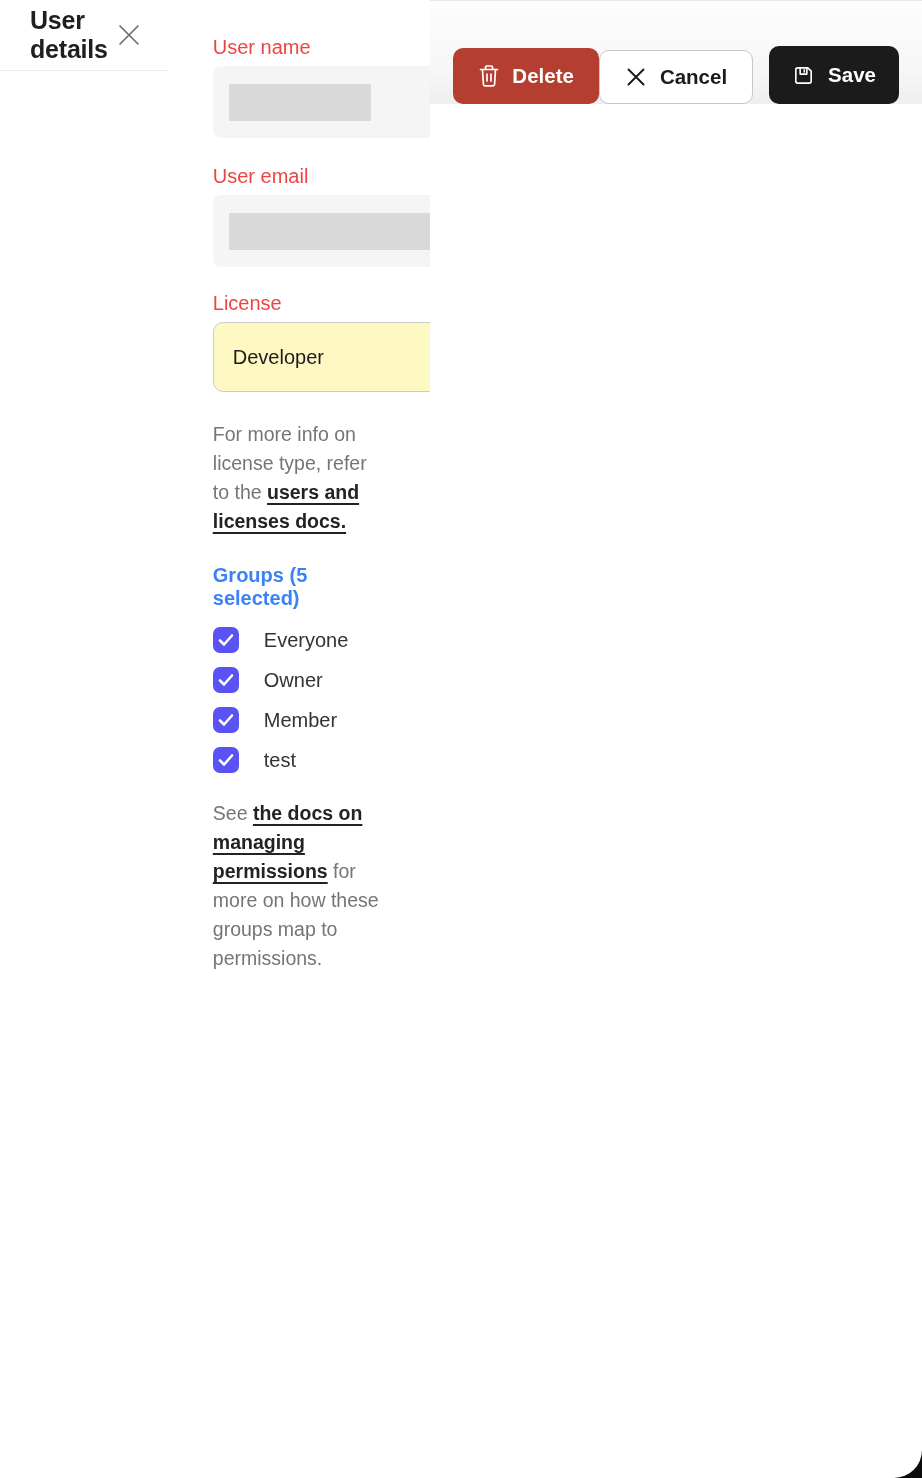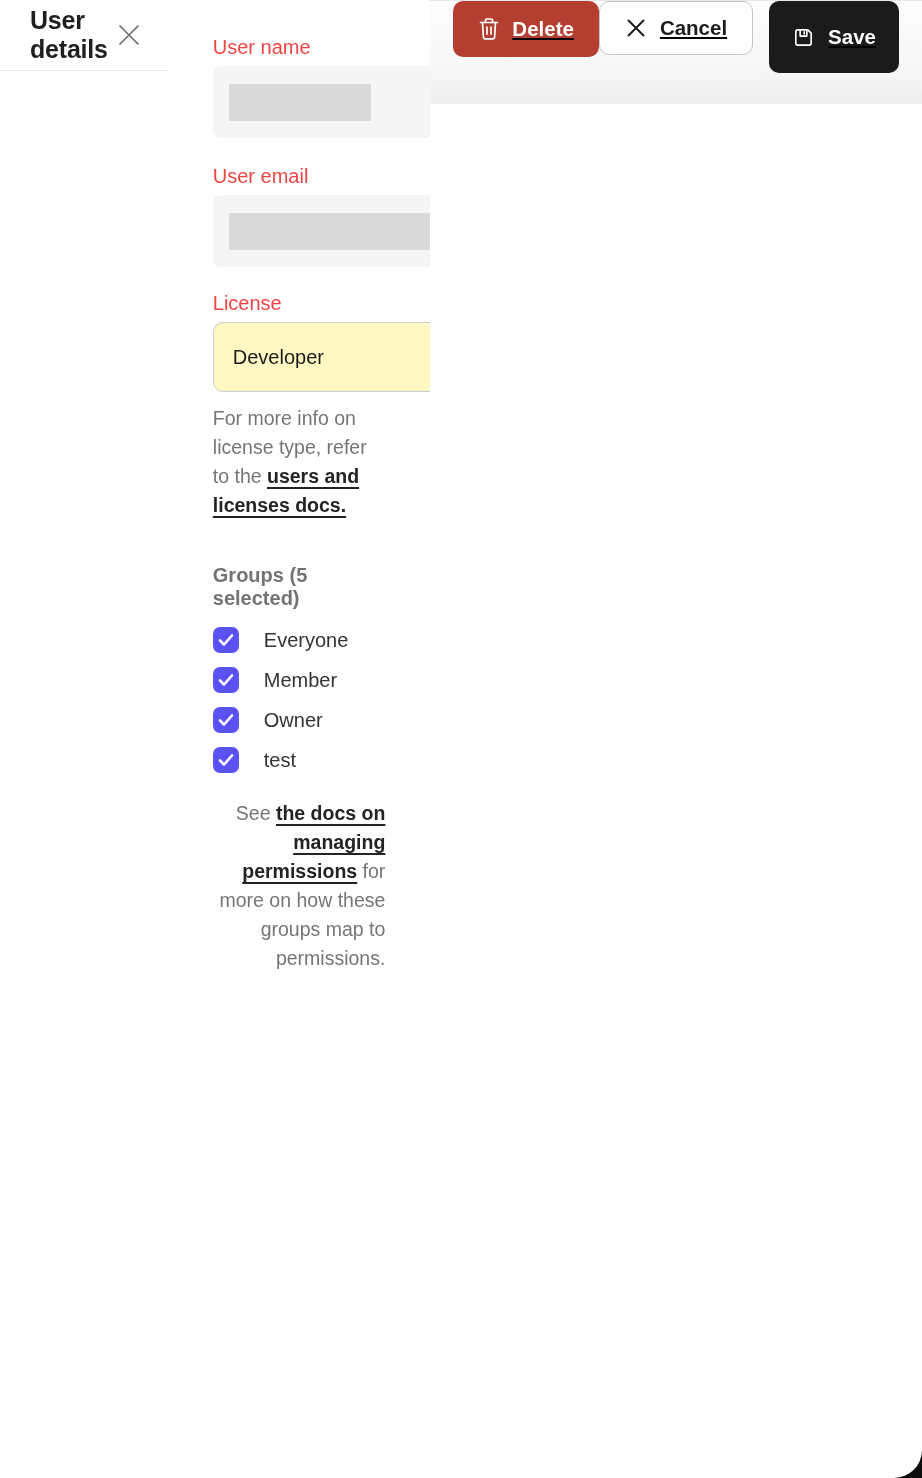--- a/index.html
+++ b/index.html
@@ -45,65 +45,65 @@
   .mb27 { margin-bottom:27px; }
   .mb25 { margin-bottom:25px; }
   .select {
     height:70px; width:832px; background:#fef9c3;
     border:1px solid #c9cccf; border-radius:10px;
     display:flex; align-items:center; justify-content:space-between;
     padding:0 26px 0 19px; cursor:pointer;
   }
   .select .sel-text { font-size:20px; font-weight:500; color:#1c1c1c; }
   .help {
-    margin-top:12px; font-size:19.5px; color:#757575; line-height:29px; max-width:835px;
+    margin-top:28px; font-size:19.5px; color:#757575; line-height:29px; max-width:835px;
   }
   .help a {
     color:#232323; font-weight:700; text-decoration:underline;
     text-decoration-thickness:1.5px; text-underline-offset:4px; cursor:pointer;
   }
   .groups-label {
-    margin-top:44px; font-size:20px; font-weight:600; color:#737373;
+    margin-top:28px; font-size:20px; font-weight:600; color:#3b82f6;
   }
   .groups-list { margin-top:10px; }
   .group-row {
     height:40px; display:flex; align-items:center; cursor:pointer;
   }
   .checkbox {
     width:26px; height:26px; border-radius:7px; background:#cfcfcf;
     display:flex; align-items:center; justify-content:center; flex:0 0 26px;
   }
   .checkbox.checked { background:var(--accent,#5b52f5); }
   .group-row .g-label {
     margin-left:25px; font-size:20px; color:#333333; font-weight:400;
   }
-  .groups-help { margin-top:19px;text-align:right; }
+  .groups-help { margin-top:19px; }
   
   .ftr {
     flex:0 0 104px; height:104px;
     border-top:1px solid #e7e7e7;
     background:linear-gradient(180deg,#fdfdfd 0%,#f6f6f6 70%,#eeeeee 100%);
-    display:flex; align-items:flex-start; padding:0 23px;text-decoration:underline;
+    display:flex; align-items:flex-end; padding:0 23px;
   }
   .btn {
     display:inline-flex; align-items:center; justify-content:center;
     border-radius:10px; font-family:inherit; cursor:pointer;
     font-size:20.5px; border:none;
   }
   .btn-delete {
     height:56px; padding:0 25px; gap:12px;
     background:var(--danger,#b43e30); color:#fff; font-weight:700;
   }
   .ftr .spacer { flex:1 1 auto; }
   .btn-cancel {
     height:54px; padding:0 25px; gap:13px;
     background:#fff; border:1px solid #c6c6c6; color:#1b1b1b; font-weight:600;
   }
   .btn-save {
-    height:72px; padding:0 23px; gap:13px; margin-left:16px;
+    height:58px; padding:0 23px; gap:13px; margin-left:16px;
     background:var(--save,#1b1b1b); color:#fff; font-weight:700;
   }
   .icon { display:flex; align-items:center; justify-content:center; }
 </style>
 </head>
 <body>
 
 <div class="panel">
 
   <div class="hdr">
@@ -155,32 +155,32 @@
       </div>
 
       <div class="group-row">
         <span class="checkbox checked">
           <span class="icon">
             <svg width="16" height="14" viewBox="0 0 16 14" fill="none" stroke="#ffffff" stroke-width="2.6" stroke-linecap="round" stroke-linejoin="round">
               <path d="M2 7.5 L6 11.5 L14 2.5"></path>
             </svg>
           </span>
         </span>
+        <span class="g-label">Owner</span>
+      </div>
+
+      <div class="group-row">
+        <span class="checkbox checked">
+          <span class="icon">
+            <svg width="16" height="14" viewBox="0 0 16 14" fill="none" stroke="#ffffff" stroke-width="2.6" stroke-linecap="round" stroke-linejoin="round">
+              <path d="M2 7.5 L6 11.5 L14 2.5"></path>
+            </svg>
+          </span>
+        </span>
         <span class="g-label">Member</span>
-      </div>
-
-      <div class="group-row">
-        <span class="checkbox checked">
-          <span class="icon">
-            <svg width="16" height="14" viewBox="0 0 16 14" fill="none" stroke="#ffffff" stroke-width="2.6" stroke-linecap="round" stroke-linejoin="round">
-              <path d="M2 7.5 L6 11.5 L14 2.5"></path>
-            </svg>
-          </span>
-        </span>
-        <span class="g-label">Owner</span>
       </div>
 
 
       <div class="group-row">
         <span class="checkbox checked">
           <span class="icon">
             <svg width="16" height="14" viewBox="0 0 16 14" fill="none" stroke="#ffffff" stroke-width="2.6" stroke-linecap="round" stroke-linejoin="round">
               <path d="M2 7.5 L6 11.5 L14 2.5"></path>
             </svg>
           </span>

